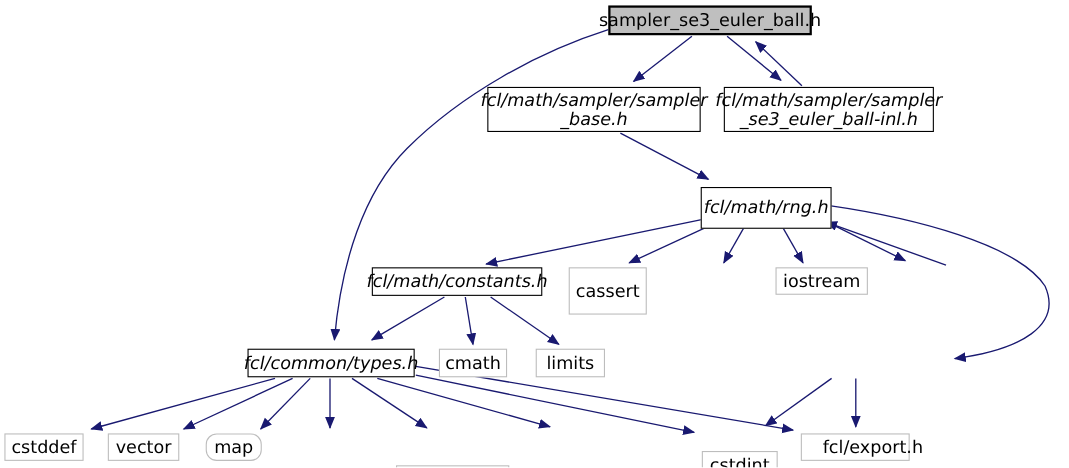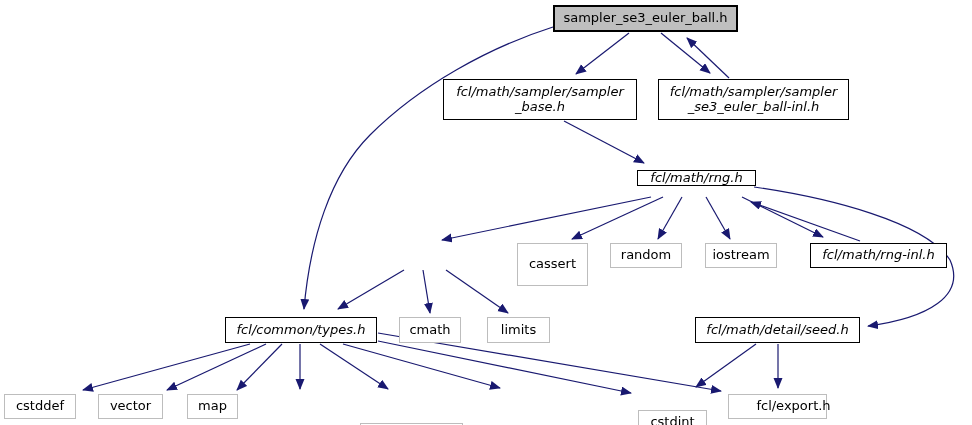--- a/index.html
+++ b/index.html
@@ -20,21 +20,21 @@
     position: absolute;
     z-index: 1;
     display: flex;
     align-items: center;
     justify-content: center;
     text-align: center;
     box-sizing: border-box;
     background: #ffffff;
     border: 1px solid #000000;
     color: #000000;
-    font-size: 13px;
+    font-size: 16px;
     line-height: 1.12;
     white-space: pre-line;
     cursor: default;
   }
   .node.current {
     background: #bfbfbf;
     border: 2px solid #000000;
   }
   .node.internal { cursor: pointer; font-style: italic; }
   .node.leaf {
@@ -79,29 +79,27 @@
       <path d="M756,344 L696,387" marker-end="url(#arr)"></path>
       <path d="M778,344 L778,388" marker-end="url(#arr)"></path>
     </g>
   </svg>
 
   <div class="node current" style="left:553px; top:5px;   width:185px; height:27px;">sampler_se3_euler_ball.h</div>
   <div class="node internal" style="left:443px; top:79px;  width:194px; height:41px;">fcl/math/sampler/sampler
 _base.h</div>
   <div class="node internal" style="left:658px; top:79px;  width:191px; height:41px;">fcl/math/sampler/sampler
 _se3_euler_ball-inl.h</div>
-  <div class="node internal" style="left:637px; top:170px; width:119px; height:16px;">fcl/math/rng.h</div>
+  <div class="node internal" style="left:637px; top:170px; width:119px; height:38px;">fcl/math/rng.h</div>
+  <div class="node internal" style="left:338px; top:243px; width:155px; height:26px;">fcl/math/constants.h</div>
   <div class="node leaf" style="left:517px; top:243px; width:71px;  height:43px;">cassert</div>
-  <div class="node leaf" style="left:610px; top:243px; width:72px;  height:25px;">random</div>
-  <div class="node leaf" style="left:705px; top:243px; width:72px;  height:25px;">iostream</div>
-  <div class="node internal" style="left:810px; top:243px; width:137px; height:25px;">fcl/math/rng-inl.h</div>
+  <div class="node leaf" style="left:705px; top:243px; width:84px;  height:25px;">iostream</div>
   <div class="node internal" style="left:225px; top:317px; width:152px; height:26px;">fcl/common/types.h</div>
   <div class="node leaf" style="left:399px; top:317px; width:62px;  height:26px;">cmath</div>
   <div class="node leaf" style="left:487px; top:317px; width:63px;  height:26px;">limits</div>
-  <div class="node internal" style="left:695px; top:317px; width:165px; height:26px;">fcl/math/detail/seed.h</div>
   <div class="node leaf" style="left:4px;   top:394px; width:72px;  height:25px;">cstddef</div>
   <div class="node leaf" style="left:98px;  top:394px; width:65px;  height:25px;">vector</div>
-  <div class="node leaf" style="left:187px; top:394px; width:51px;  height:25px;">map</div>
+  <div class="node leaf" style="left:187px; top:394px; width:51px;  height:25px;border-radius:10px;">map</div>
   <div class="node leaf" style="left:360px; top:394px; width:103px; height:25px;margin-top:29px;">Eigen/Dense</div>
   <div class="node leaf" style="left:638px; top:410px; width:69px;  height:25px;">cstdint</div>
   <div class="node leaf" style="left:728px; top:394px; width:99px;  height:25px;padding-left:32px;">fcl/export.h</div>
 
 </div>
 
 </body></html>

